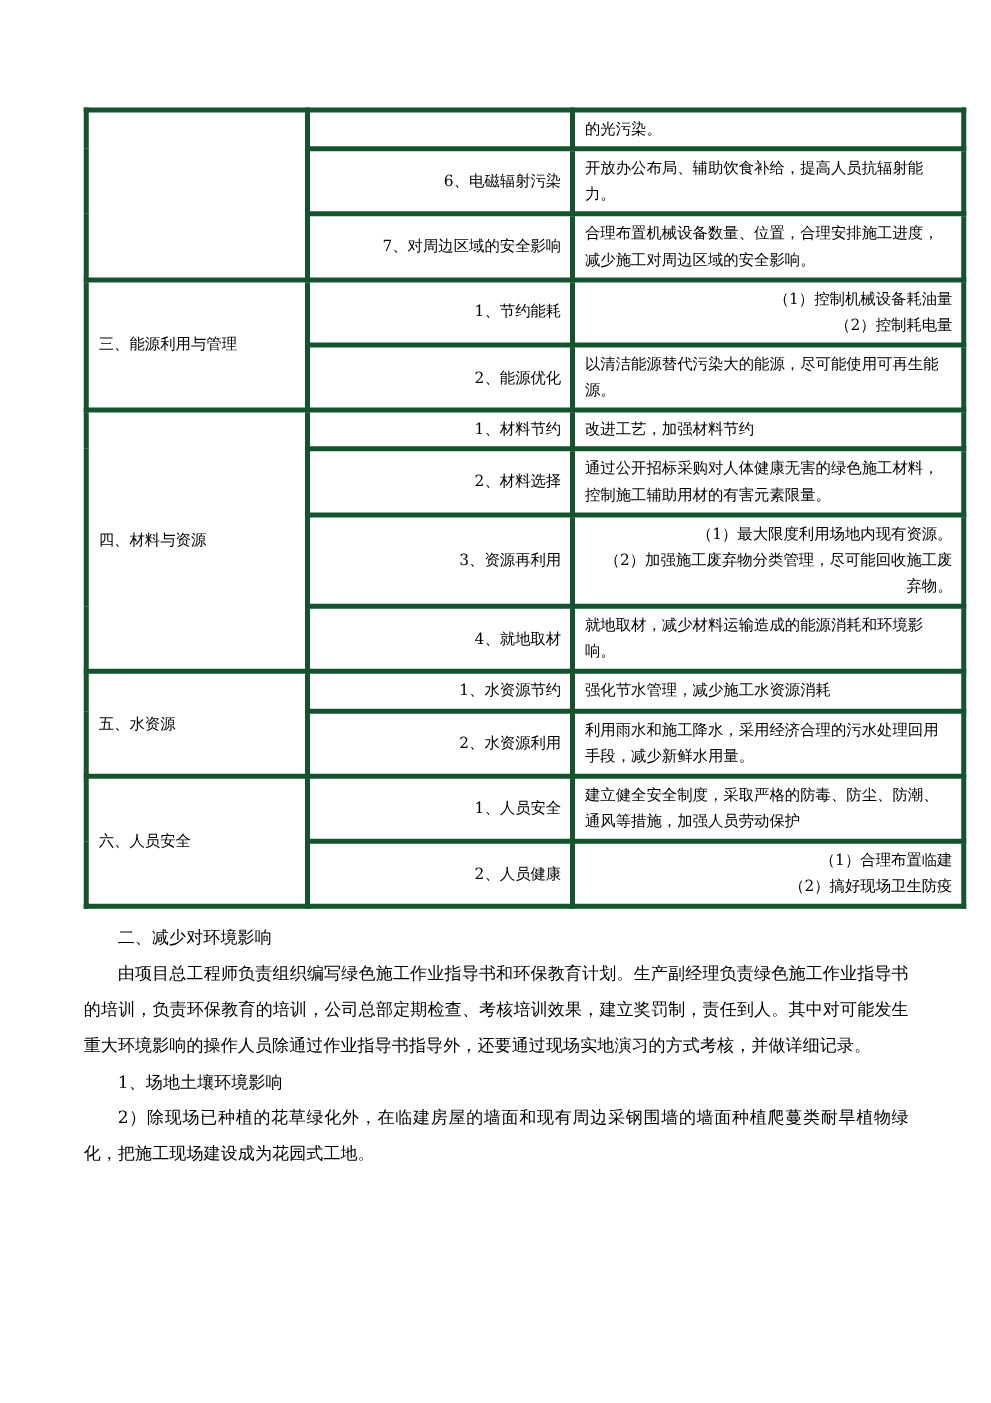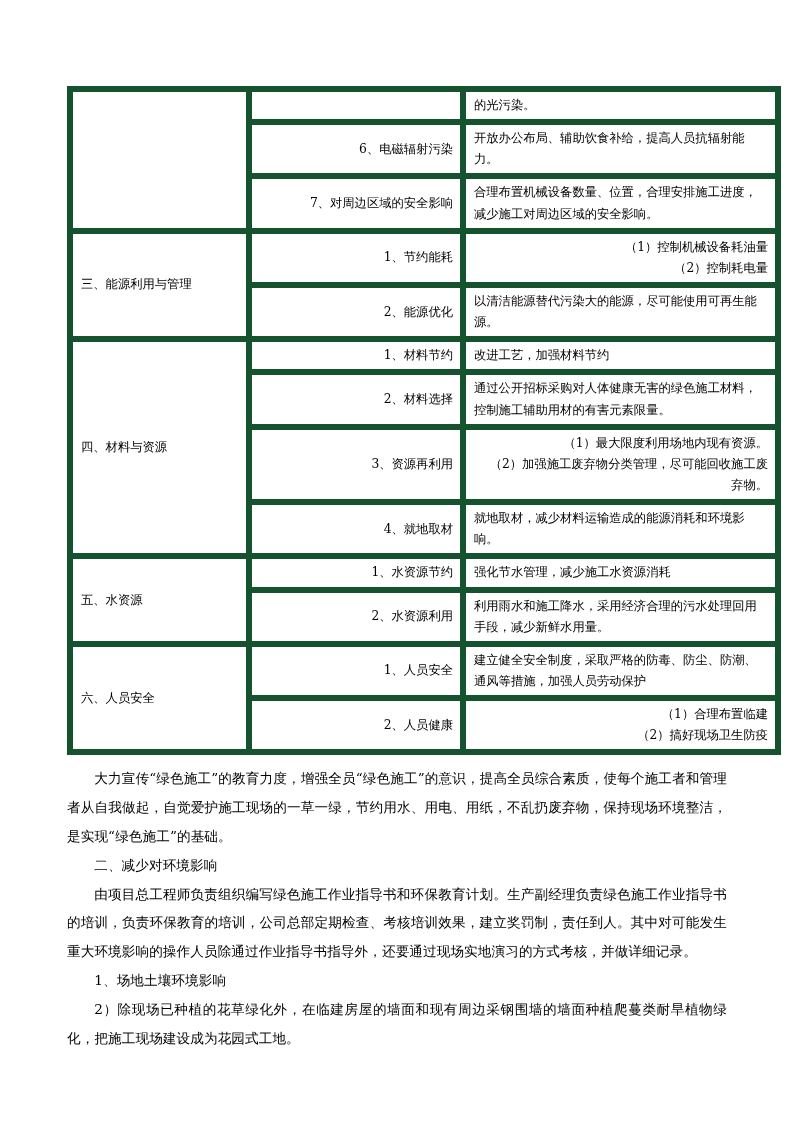--- a/index.html
+++ b/index.html
@@ -23,21 +23,21 @@
   }
 
   
   table.doc-table {
     border-collapse: collapse;
     width: 645px;
     table-layout: fixed;
     margin: 0;
   }
   table.doc-table td {
-    border: 6px solid #14532d;
+    border: 4px solid #14532d;
     vertical-align: middle;
     font-size: 12.3px;
     line-height: 1.72;
     padding: 3px 7px 3px 8px;
     font-family: "DejaVu Serif", "Liberation Serif", serif;
   }
   td.col-cat {
     width: 158px;
     text-align: left;
   }
@@ -218,21 +218,20 @@
             <div>（2）搞好现场卫生防疫</div>
           </div>
         </td>
       </tr>
 
     </tbody>
   </table>
 
   <div class="body-text">
 
-    <p class="para indent2">大力宣传“绿色施工”的教育力度，增强全员“绿色施工”的意识，提高全员综合素质，使每个施工者和管理者从自我做起，自觉爱护施工现场的一草一绿，节约用水、用电、用纸，不乱扔废弃物，保持现场环境整洁，是实现“绿色施工”的基础。</p>
     <p class="para indent2">二、减少对环境影响</p>
 
     <p class="para indent2">由项目总工程师负责组织编写绿色施工作业指导书和环保教育计划。生产副经理负责绿色施工作业指导书的培训，负责环保教育的培训，公司总部定期检查、考核培训效果，建立奖罚制，责任到人。其中对可能发生重大环境影响的操作人员除通过作业指导书指导外，还要通过现场实地演习的方式考核，并做详细记录。</p>
     <p class="para indent2">1、场地土壤环境影响</p>
     <p class="para indent2">2）除现场已种植的花草绿化外，在临建房屋的墙面和现有周边采钢围墙的墙面种植爬蔓类耐旱植物绿化，把施工现场建设成为花园式工地。</p>
 
   </div>
 
 </div>
 

